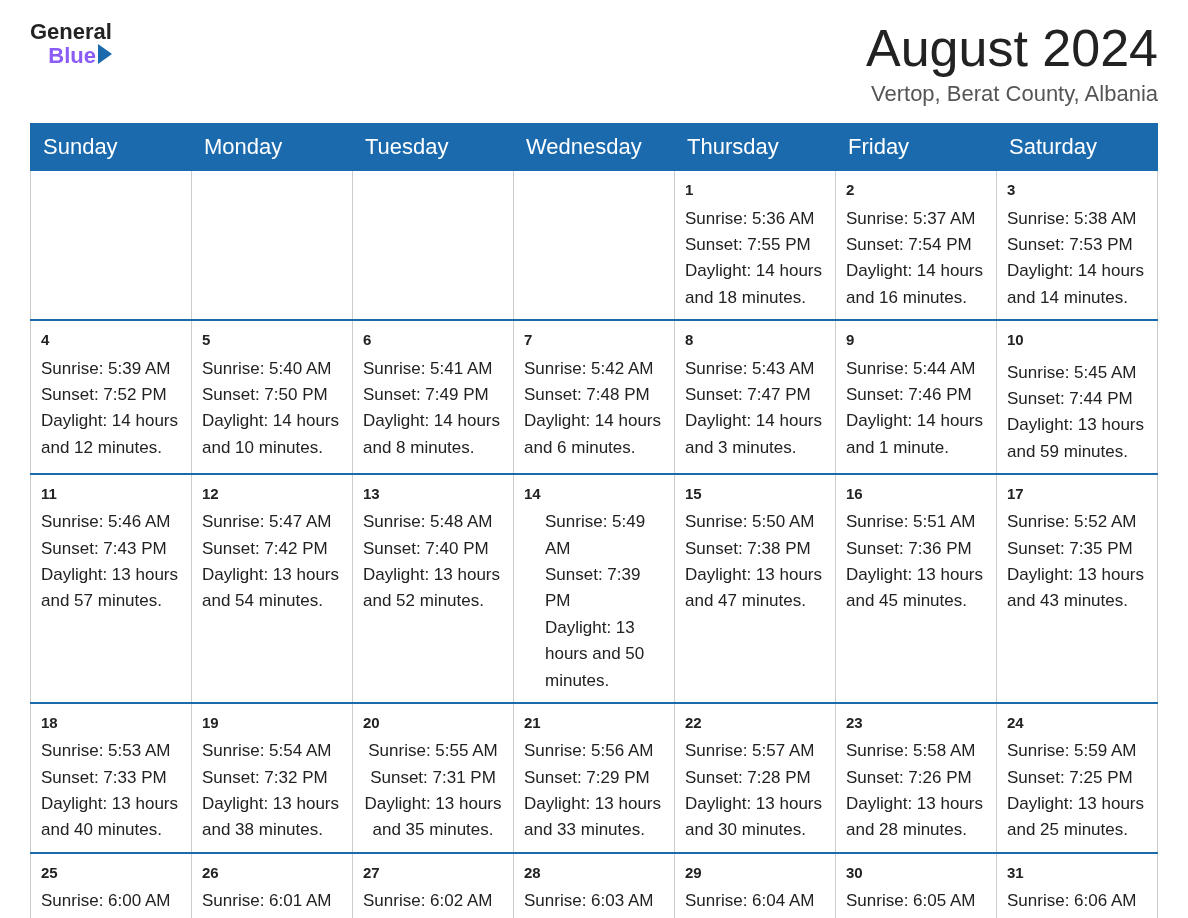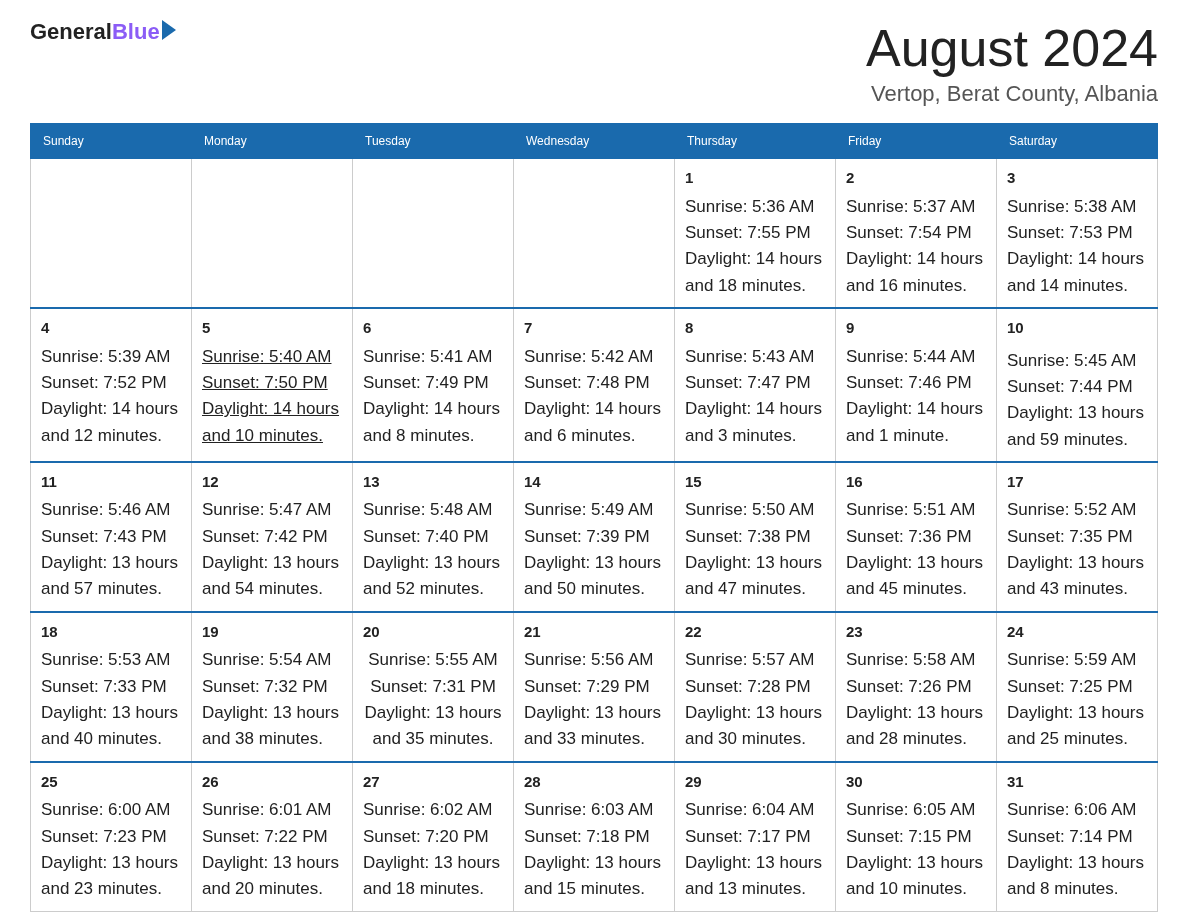--- a/index.html
+++ b/index.html
@@ -60,21 +60,21 @@
 
     
     .calendar {
       width: 100%;
       border-collapse: collapse;
       border: 1px solid #aaa;
     }
     .calendar thead tr th {
       background: #1a6aad;
       color: #fff;
-      font-size: 12px;
+      font-size: 22px;
       font-weight: normal;
       padding: 10px 12px;
       text-align: left;
       border: 1px solid #1a6aad;
     }
     .calendar tbody tr td {
       vertical-align: top;
       padding: 8px 10px;
       border: 1px solid #ccc;
       width: calc(100% / 7);
@@ -104,21 +104,21 @@
     }
     .calendar tbody tr td:first-child {
       border-left: 1px solid #ccc;
     }
   </style>
 </head>
 <body>
 
 <div class="header">
   <div class="logo">
-    <div style="display:flex; flex-direction:row; line-height:1.1;align-items:flex-end;">
+    <div style="display:flex; flex-direction:column; line-height:1.1;align-items:flex-end;">
       <span class="logo-text-general">General</span>
       <div style="display:flex; align-items:center;">
         <span class="logo-text-blue">Blue</span>
         <div class="logo-arrow"></div>
       </div>
     </div>
   </div>
   <div class="header-right">
     <div class="month-title">August 2024</div>
     <div class="location-title">Vertop, Berat County, Albania</div>
@@ -164,21 +164,21 @@
       </tr>
       <tr>
         <td>
           <span class="day-number">4</span>
           <div class="day-info" style="white-space: pre-line;">Sunrise: 5:39 AM
 Sunset: 7:52 PM
 Daylight: 14 hours and 12 minutes.</div>
         </td>
         <td>
           <span class="day-number">5</span>
-          <div class="day-info" style="white-space: pre-line; text-decoration: underline;">Sunrise: 5:40 AM
+          <div class="day-info" style="white-space: pre-line;">Sunrise: 5:40 AM
 Sunset: 7:50 PM
 Daylight: 14 hours and 10 minutes.</div>
         </td>
         <td>
           <span class="day-number">6</span>
           <div class="day-info" style="white-space: pre-line;">Sunrise: 5:41 AM
 Sunset: 7:49 PM
 Daylight: 14 hours and 8 minutes.</div>
         </td>
         <td>
@@ -220,21 +220,21 @@
 Daylight: 13 hours and 54 minutes.</div>
         </td>
         <td>
           <span class="day-number">13</span>
           <div class="day-info" style="white-space: pre-line;">Sunrise: 5:48 AM
 Sunset: 7:40 PM
 Daylight: 13 hours and 52 minutes.</div>
         </td>
         <td>
           <span class="day-number">14</span>
-          <div class="day-info" style="white-space: pre-line;">Sunrise: 5:49 AM
+          <div class="day-info" style="white-space: pre-line; margin-left: 21px;">Sunrise: 5:49 AM
 Sunset: 7:39 PM
 Daylight: 13 hours and 50 minutes.</div>
         </td>
         <td>
           <span class="day-number">15</span>
           <div class="day-info" style="white-space: pre-line;">Sunrise: 5:50 AM
 Sunset: 7:38 PM
 Daylight: 13 hours and 47 minutes.</div>
         </td>
         <td>

